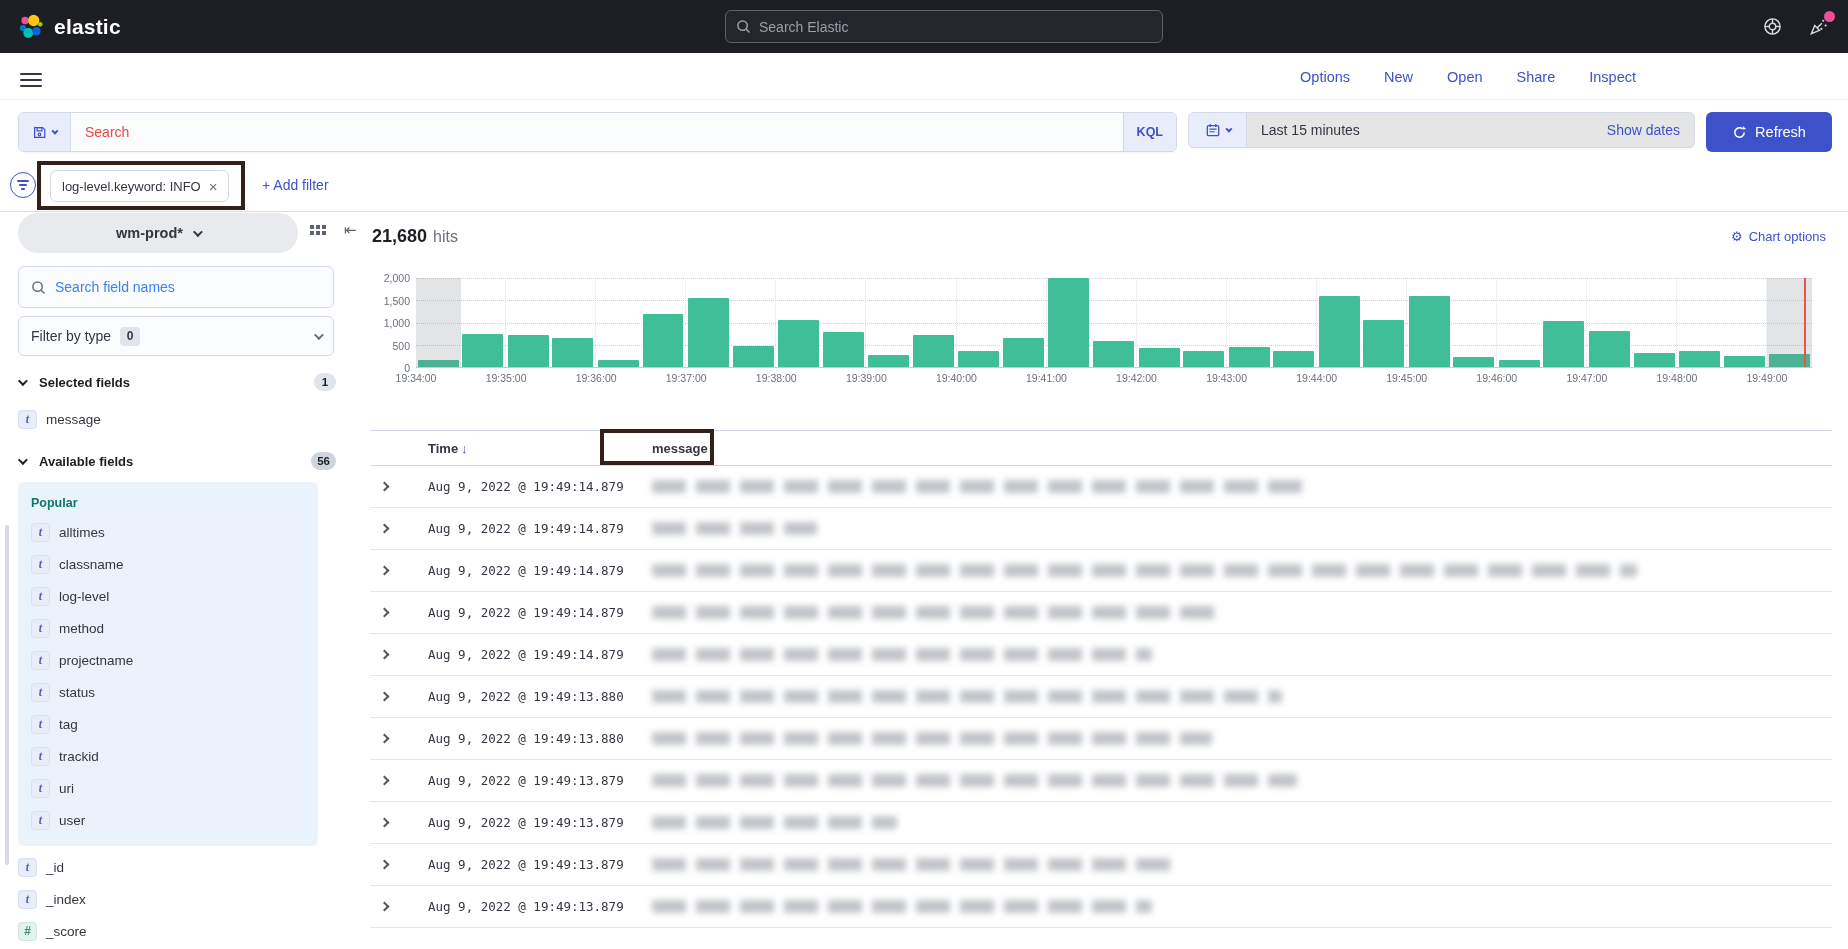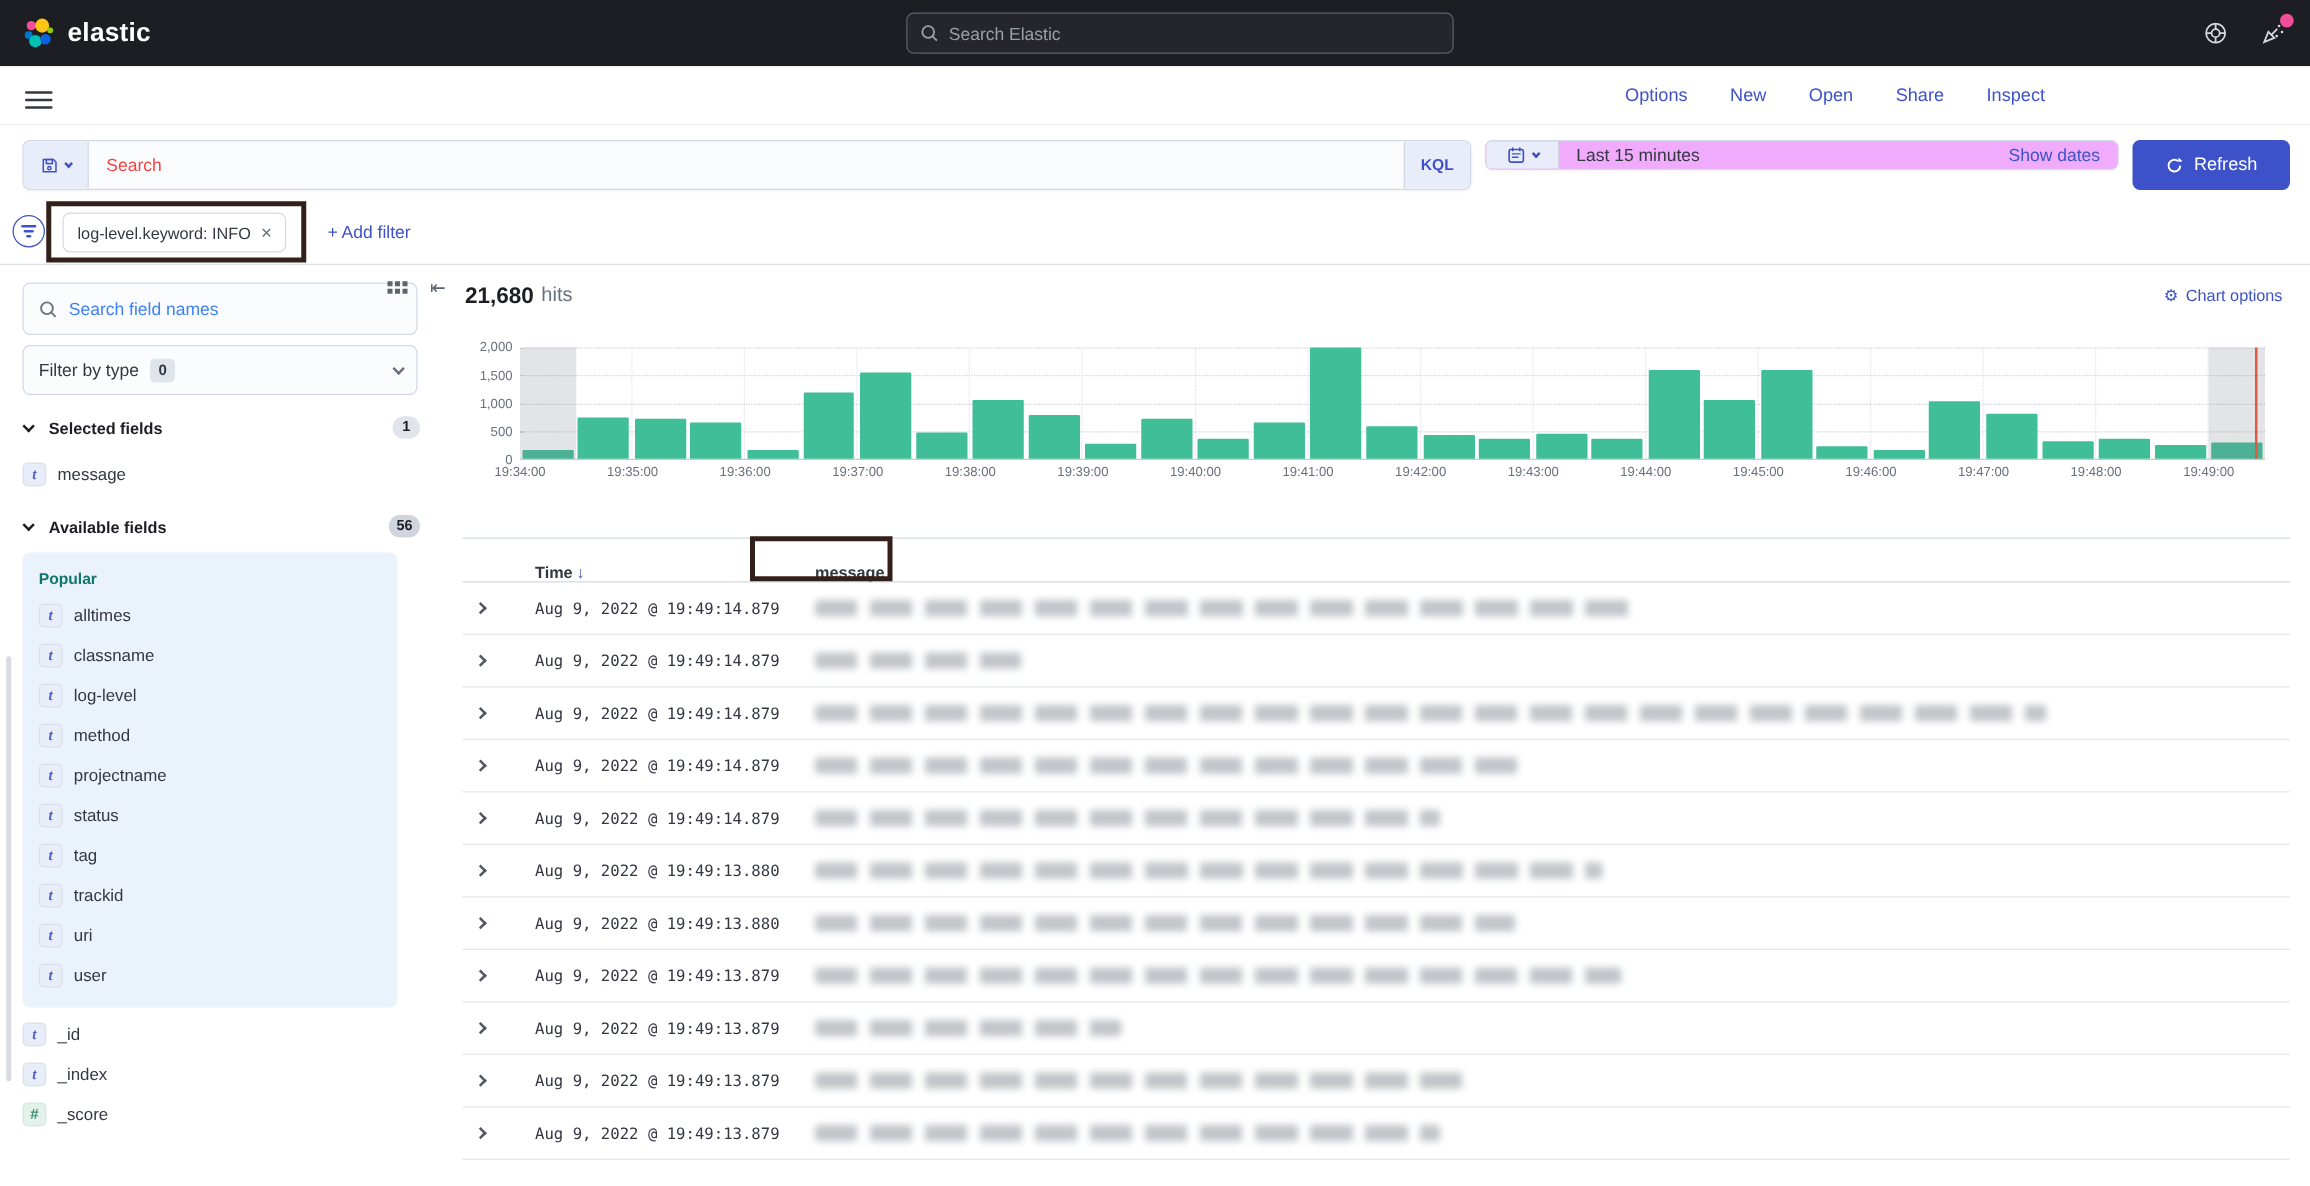--- a/index.html
+++ b/index.html
@@ -37,22 +37,22 @@
 
   
   .querybar { position:absolute; top:112px; left:18px; height:40px; display:flex; }
   .search-input { width:1159px; height:40px; border:1px solid #d3dae6; border-radius:6px; background:#fbfcfd;
     display:flex; align-items:center; overflow:hidden; box-shadow:0 1px 2px rgba(0,0,0,.04); }
   .sq-btn { width:52px; height:100%; background:#e9edfa; border-right:1px solid #d3dae6;
     display:flex; align-items:center; justify-content:center; gap:5px; color:#3d52c8; cursor:pointer; }
   .search-ph { flex:1; padding:0 14px; color:#ef4444; font-size:14px; }
   .kql-badge { height:100%; background:#e9edfa; border-left:1px solid #d3dae6; color:#3d52c8;
     font-size:12.5px; font-weight:bold; display:flex; align-items:center; padding:0 13px; cursor:pointer; }
-  .datepicker { position:absolute; left:1170px; top:0; width:507px; height:24px; border:1px solid #d3dae6;
-    border-radius:6px; background:#f0abfc; display:flex; align-items:center; overflow:hidden; box-shadow:0 1px 2px rgba(0,0,0,.04);}
+  .datepicker { position:absolute; left:1170px; top:0; width:507px; height:36px; border:1px solid #d3dae6;
+    border-radius:6px; background:#e5e5e5; display:flex; align-items:center; overflow:hidden; box-shadow:0 1px 2px rgba(0,0,0,.04);}
   .cal-btn { width:58px; height:100%; background:#e9edfa; border-right:1px solid #d3dae6;
     display:flex; align-items:center; justify-content:center; gap:5px; color:#3d52c8; cursor:pointer; }
   .date-text { flex:1; padding:0 14px; font-size:14px; color:#343741; }
   .show-dates { color:#3d52c8; font-size:14px; padding-right:14px; cursor:pointer; white-space:nowrap; }
   .refresh-btn { position:absolute; left:1688px; top:0; width:126px; height:40px; background:#3d52c8; border-radius:6px;
     color:#fff; font-size:14.5px; display:flex; align-items:center; justify-content:center; gap:8px; cursor:pointer; }
 
   
   .filter-icon { position:absolute; left:10px; top:172px; width:26px; height:26px; border:1.6px solid #3d52c8;
     border-radius:50%; display:flex; flex-direction:column; align-items:center; justify-content:center; gap:2.5px; cursor:pointer;}
@@ -113,21 +113,21 @@
   .bucket.minuteline { border-left:1px dotted #e0e3e8; }
   .bar { width:92%; background:#40be98; border-radius:1px 1px 0 0; }
   .partial-overlay { position:absolute; inset:0; background:rgba(125,130,140,.22); }
   .time-marker { position:absolute; top:0; bottom:0; left:99.4%; width:2px; background:#dd5a45; }
   .xlabels { position:relative; height:16px; margin-top:4px; margin-left:44px; }
   .xlabels span { position:absolute; transform:translateX(-50%); font-size:10.5px; color:#69707d; white-space:nowrap; }
   .chart-subtitle { margin-top:7px; text-align:center; font-size:13px; color:#535862; }
 
   
   .table-wrap { position:absolute; top:206px; left:2px; right:16px; }
-  .thead { display:flex; align-items:flex-end; height:36px; border-top:1px solid #d3dae6; border-bottom:1px solid #d3dae6; }
+  .thead { display:flex; align-items:center; height:36px; border-top:1px solid #d3dae6; border-bottom:1px solid #d3dae6; }
   .col-exp { width:28px; }
   .col-time { width:226px; padding-left:30px; font-size:13px; font-weight:bold; }
   .col-msg { flex:1; padding-left:28px; font-size:13px; font-weight:bold; }
   .sort-arrow { color:#3d52c8; font-weight:normal; margin-left:3px; }
   .trow { display:flex; align-items:center; height:42px; border-bottom:1px solid #e4e7ec; }
   .row-chev { width:28px; display:flex; justify-content:center; color:#53575f; cursor:pointer; }
   .cell-time { width:226px; padding-left:30px; font-family:"DejaVu Sans Mono", monospace; font-size:12.5px; color:#343741; }
   .cell-msg { flex:1; padding-left:28px; }
   .blurbar { height:13px; border-radius:3px; filter:blur(3px); opacity:.55;
     background:repeating-linear-gradient(90deg,#8f959e 0 34px, rgba(0,0,0,0) 34px 44px); }
@@ -259,20 +259,24 @@
       <i></i>
     </div>
   <div class="filter-pill">
     <span>log-level.keyword: INFO</span>
     <span class="filter-x">×</span>
   </div>
   <div class="add-filter">+ Add filter</div>
   <div class="section-divider"></div>
 
   <div class="sidebar">
+    <div class="idx-pill">
+      <span>wm-prod*</span>
+      <span class="chev"></span>
+    </div>
     <div class="idx-icons">
       <span class="sq-grid">
           <i></i>
           <i></i>
           <i></i>
           <i></i>
           <i></i>
           <i></i>
         </span>
       <span class="collapse-ic">⇤</span>

